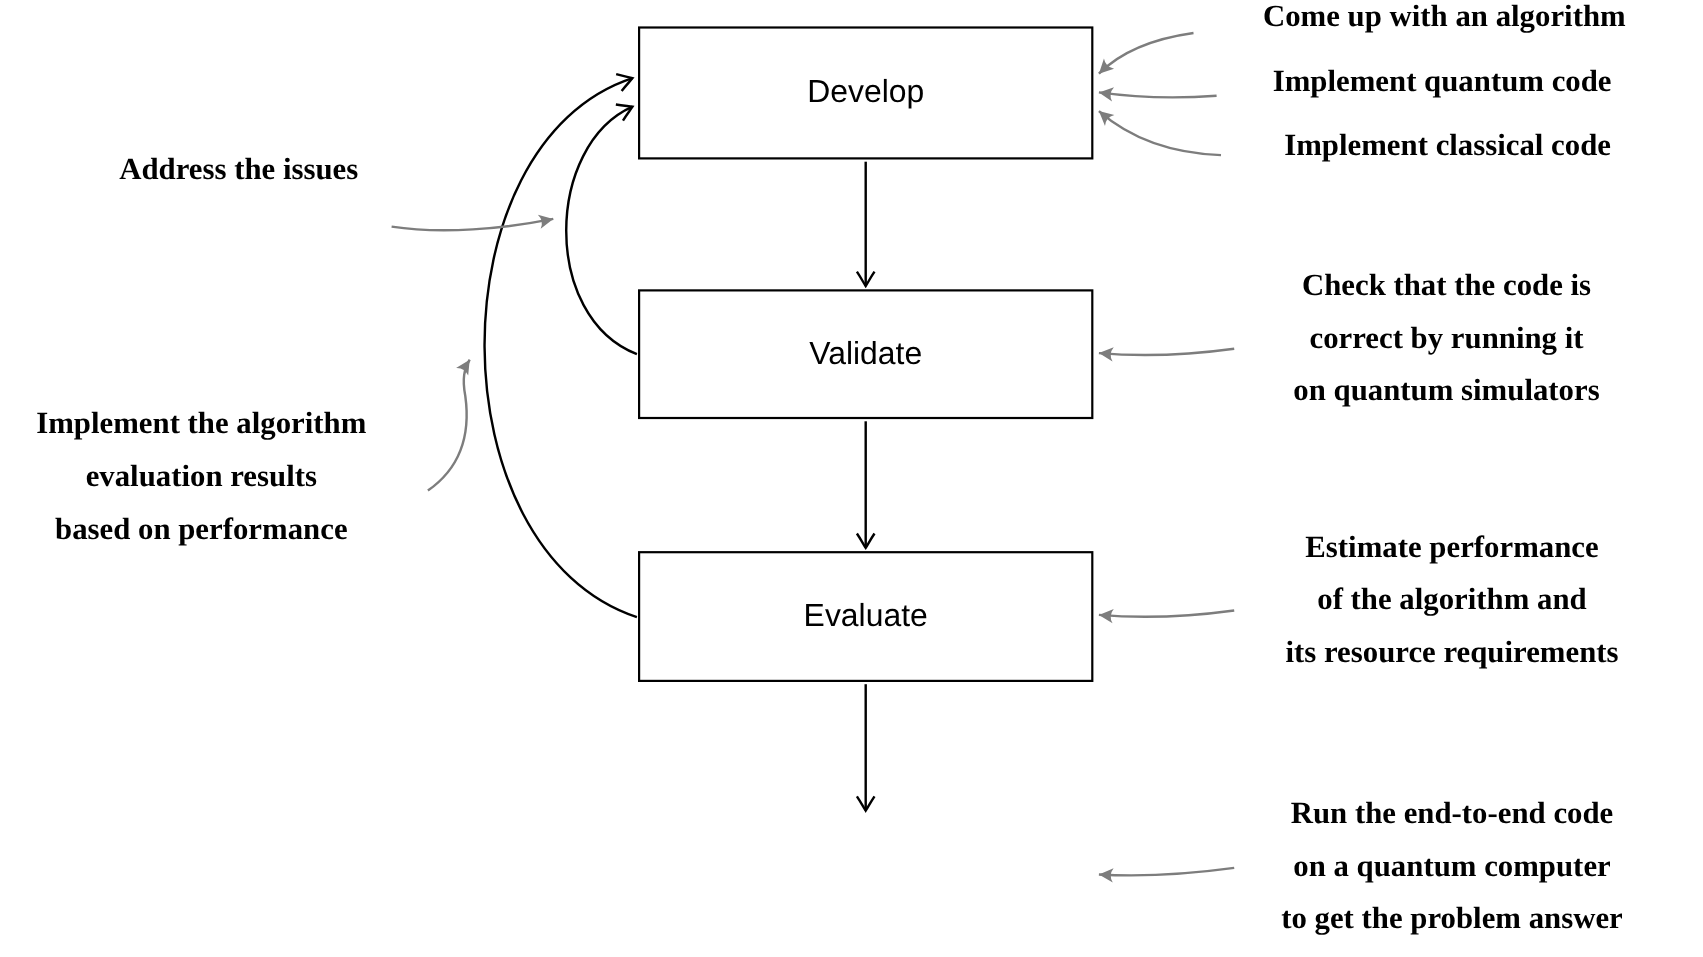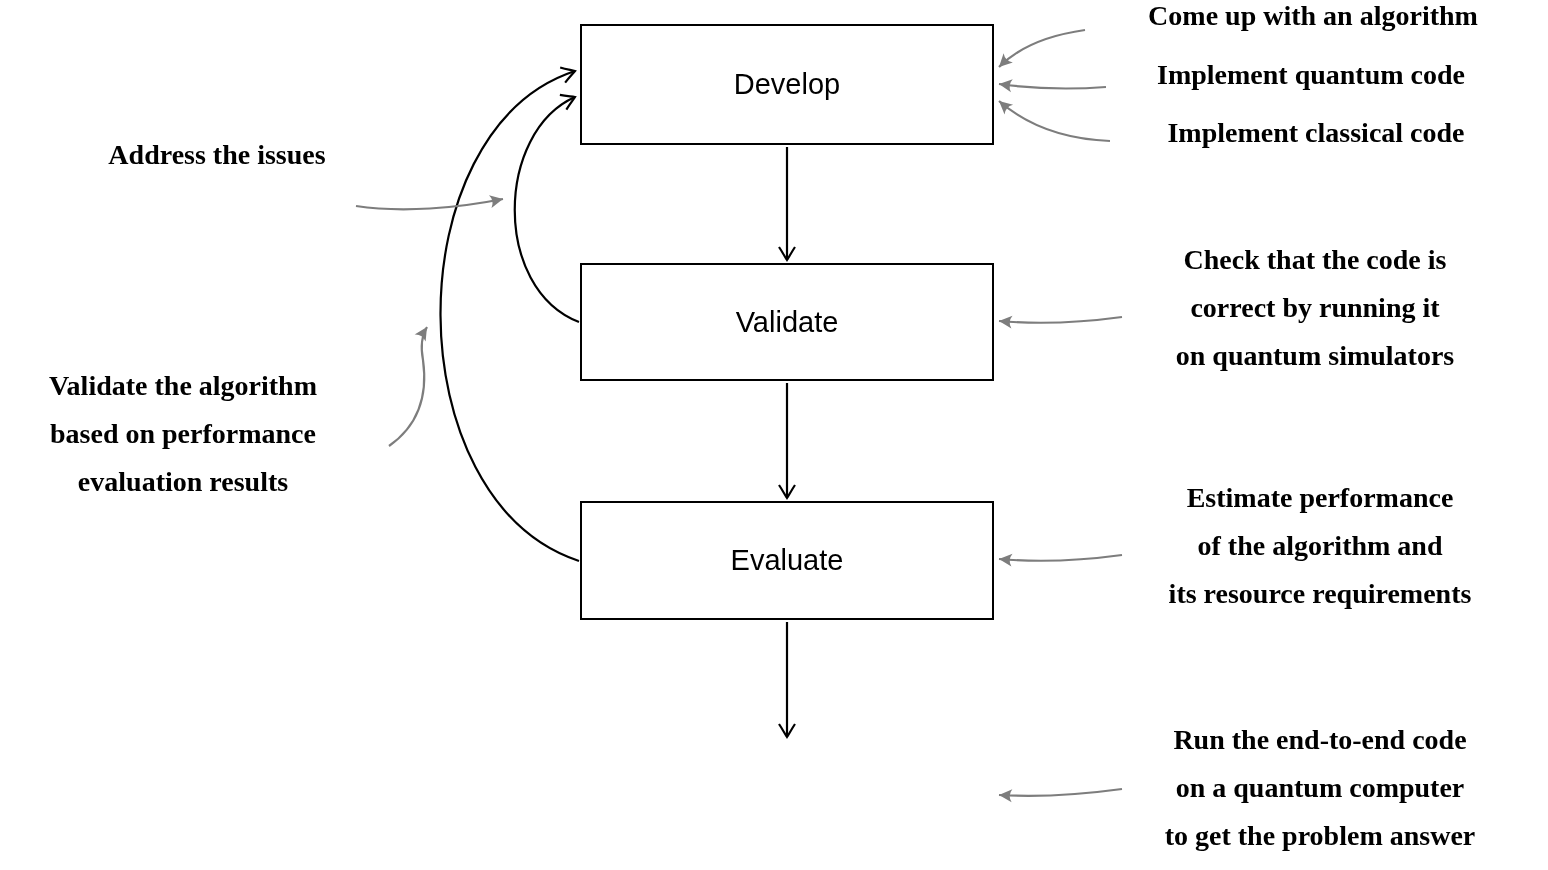--- a/index.html
+++ b/index.html
@@ -112,18 +112,18 @@
     <span class="ln">Run the end-to-end code</span>
     <span class="ln">on a quantum computer</span>
     <span class="ln">to get the problem answer</span>
   </div>
 
   <div class="ann" style="left:0px;width:362px;top:131px;margin-left:36px;">
     <span class="ln">Address the issues</span>
   </div>
 
   <div class="ann" style="left:0px;width:366px;top:362px;">
-    <span class="ln">Validate the algorithm</span>
+    <span class="ln">Implement the algorithm</span>
+    <span class="ln">evaluation results</span>
     <span class="ln">based on performance</span>
-    <span class="ln">evaluation results</span>
   </div>
 
 </div>
 
 </body></html>

